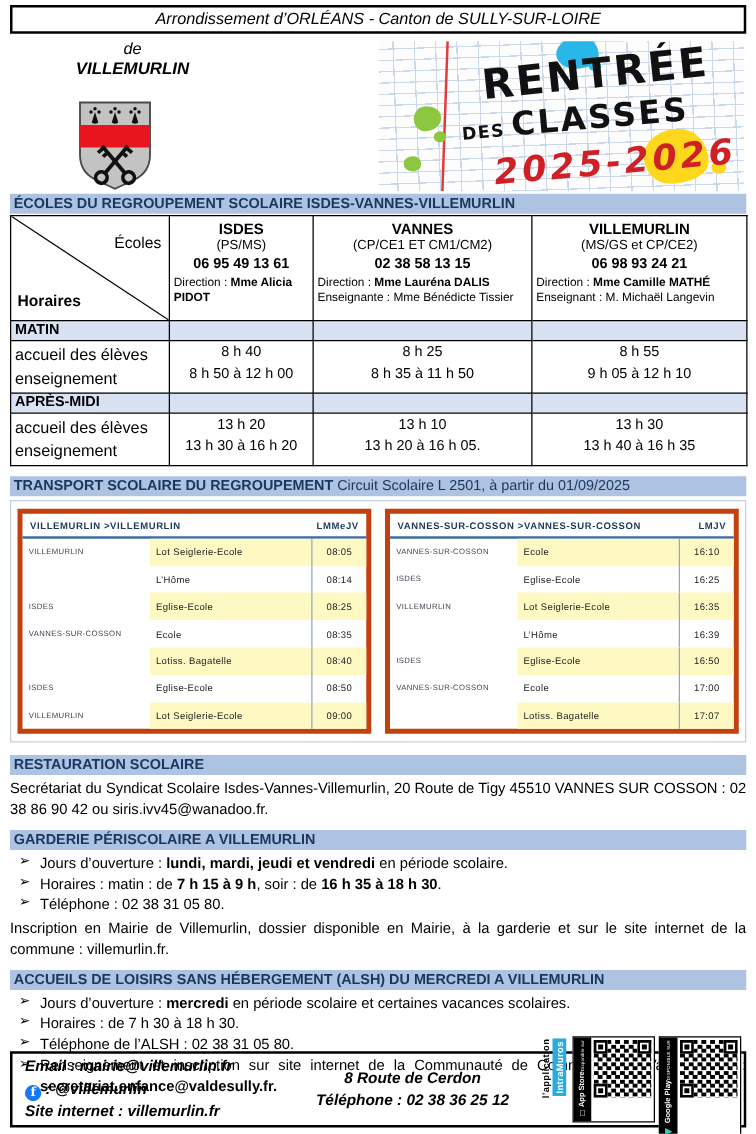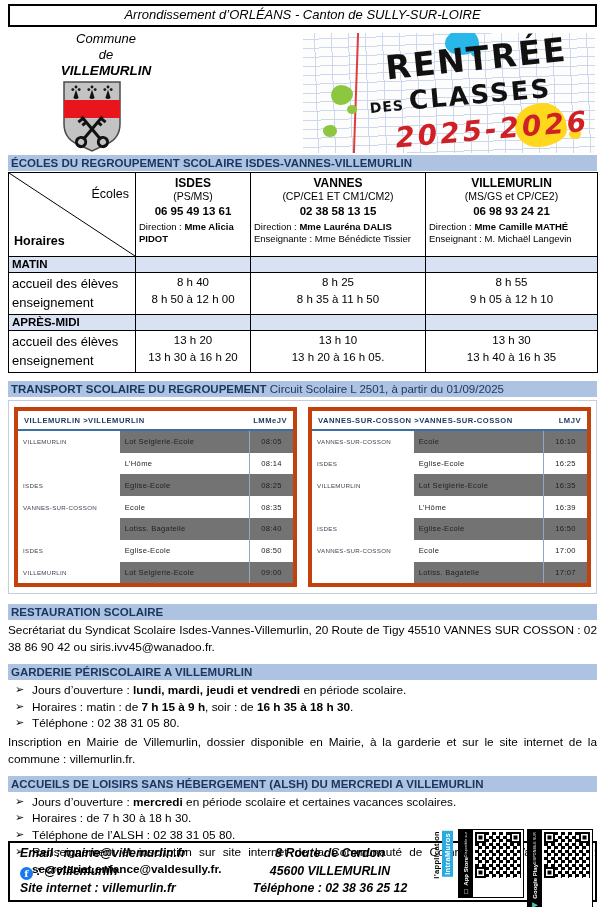--- a/index.html
+++ b/index.html
@@ -84,21 +84,21 @@
   .trans-wrap { margin: 3px 8px 0 8px; border: 1px solid #c3cfdf; padding: 6px 5px; display: flex; gap: 11px; }
   .t-table { flex: 1; border: 4px solid #c2410c; }
   .t-head { display: flex; justify-content: space-between; align-items: center;
             border-bottom: 2px solid #3b6ea5; padding: 5px 6px 4px 6px;
             font-size: 7.6px; font-weight: bold; color: #17375e; letter-spacing: 0.5px; }
   .t-row { display: flex; align-items: stretch; height: 21.8px; font-size: 7.6px; color: #222; }
   .t-com { width: 37%; display: flex; align-items: center; padding-left: 5px;
            font-size: 6.2px; letter-spacing: 0.3px; color: #445; }
   .t-stop { width: 47%; display: flex; align-items: center; padding-left: 5px; letter-spacing: 0.3px; }
   .t-time { width: 16%; border-left: 1px solid #8fa8c6; display: flex; align-items: center; justify-content: center; letter-spacing: 0.3px; }
-  .t-row.alt .t-stop, .t-row.alt .t-time { background: #737373; }
+  .t-row.alt .t-stop, .t-row.alt .t-time { background: #fef9c3; }
 
   
   .body-txt { margin: 2px 8px 0 8px; font-size: 11.8px; line-height: 1.42; text-align: justify; }
   ul.arrows { margin: 2px 8px 0 8px; list-style: none; }
   ul.arrows li { font-size: 11.8px; line-height: 1.42; padding-left: 24px; position: relative; text-align: justify; }
   ul.arrows .blt { position: absolute; left: 7px; top: 0; font-size: 11px; } .gap8 { height: 8px; } .gap10 { height: 10px; }
 
   
   .footer { position: absolute; left: 8px; right: 8px; bottom: 5px; height: 61px;
             border: 2px solid #000; display: flex; align-items: center;
@@ -129,21 +129,20 @@
 </style>
 </head>
 <body>
 
 <div class="top-box">
   <div>Arrondissement d’ORLÉANS - Canton de SULLY-SUR-LOIRE</div>
 </div>
 
 <div class="hero">
   <div class="commune">
-    <div>Commune</div>
     <div>de</div>
     <div class="big">VILLEMURLIN</div>
   </div>
 
   <svg class="blason" width="64" height="74" viewBox="0 0 64 74">
     <defs>
       <clipPath id="shieldClip">
         <path d="M4,3 h56 v42 q0,14 -13,20 l-15,7 l-15,-7 q-13,-6 -13,-20 z"></path>
       </clipPath>
       <g id="ermine" fill="#111">
@@ -396,21 +395,20 @@
 </ul>
 
 <div class="footer">
   <div class="f-left">
     <div>Email : mairie@villemurlin.fr</div>
     <div><span class="fb-ic">f</span> <span>: @villemurlin</span></div>
     <div>Site internet : villemurlin.fr</div>
   </div>
   <div class="f-mid">
     <div>8 Route de Cerdon</div>
-    <div>45600 VILLEMURLIN</div>
     <div>Téléphone : 02 38 36 25 12</div>
   </div>
   <div class="f-right">
     <div class="qr-zone">
       <div class="im-strip">
         <span class="vtext im-app">l’application</span>
         <span class="vtext im-logo">IntraMuros</span>
       </div>
       <div class="qr-unit">
         <div class="store-band">

